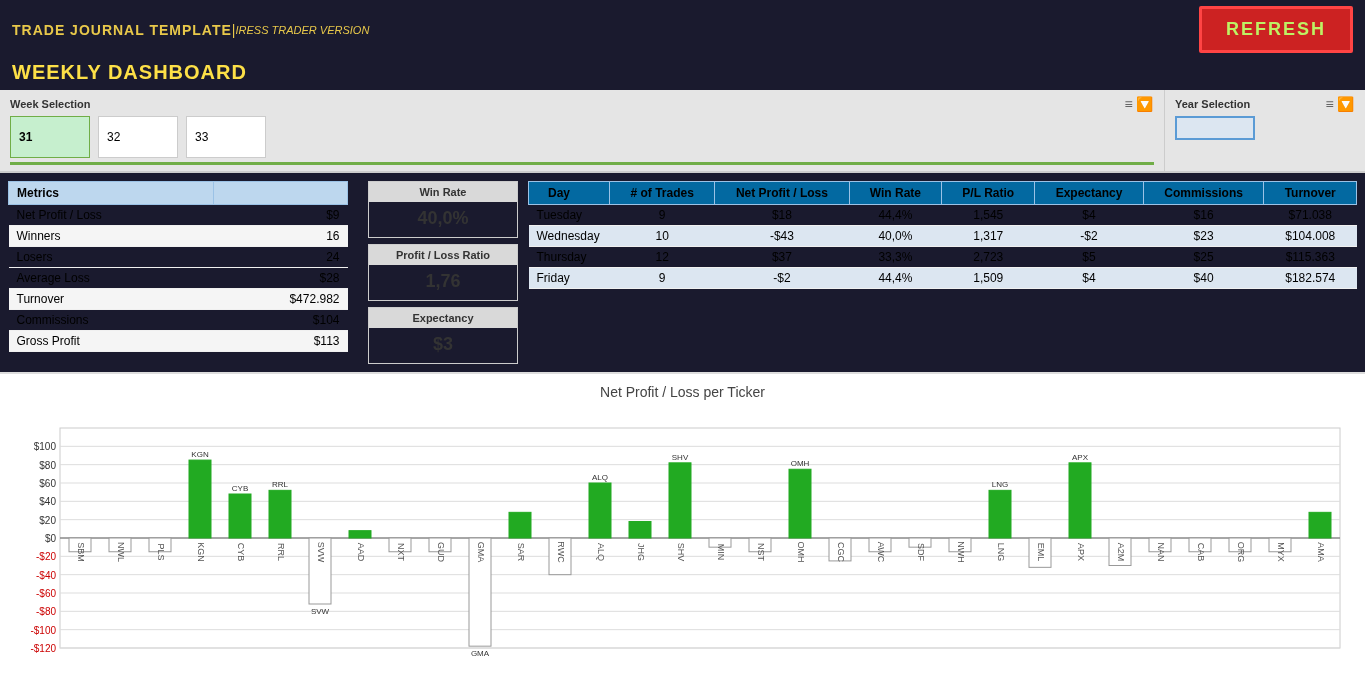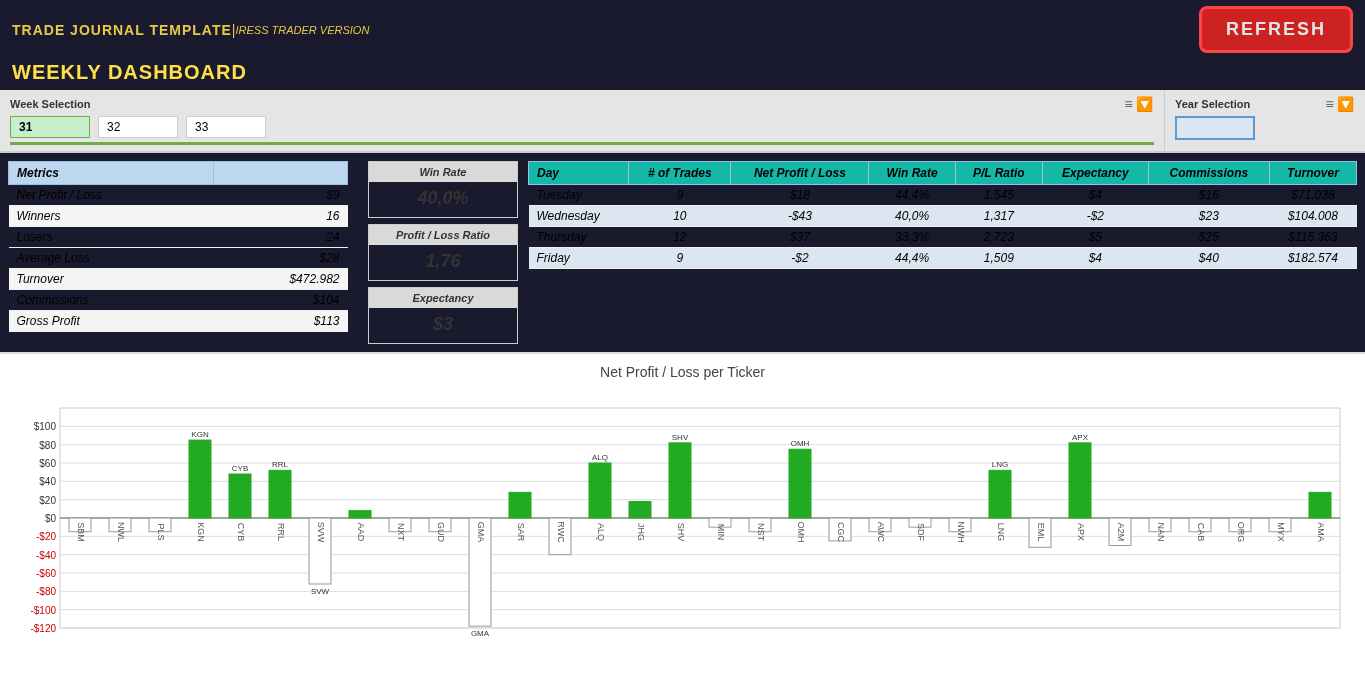--- a/index.html
+++ b/index.html
@@ -6,56 +6,56 @@
     body { font-family: Arial, sans-serif; font-size: 12px; background: #1a1a2e; width: 1365px; min-height: 700px; overflow-x: hidden; }
 
     
     .header { background: #1a1a2e; padding: 6px 12px; display: flex; align-items: center; justify-content: space-between; }
     .header-left { display: flex; align-items: center; }
     .header-title { color: #e8c84a; font-size: 14px; font-weight: bold; letter-spacing: 1px; }
     .header-subtitle { color: #e8c84a; font-size: 11px; font-style: italic; }
     .header-divider { color: #e8c84a; font-size: 14px; }
     .dashboard-label { background: #1a1a2e; padding: 2px 12px 6px 12px; }
     .dashboard-label span { color: #fde047; font-size: 20px; font-weight: bold; letter-spacing: 1px; }
-    .refresh-btn { background: #cc2222; color: #e5e5e5; font-size: 18px; font-weight: bold; padding: 10px 24px; border: 3px solid #ff4444; cursor: pointer; letter-spacing: 2px; border-radius: 8px; }
+    .refresh-btn { background: #cc2222; color: #bef264; font-size: 18px; font-weight: bold; padding: 10px 24px; border: 3px solid #ff4444; cursor: pointer; letter-spacing: 2px; border-radius: 2px; }
 
     
     .selection-area { background: #e5e5e5; display: flex; align-items: flex-start; border-bottom: 2px solid #ccc; }
     .week-section { flex: 1; padding: 6px 10px; border-right: 1px solid #ccc; }
     .year-section { width: 200px; padding: 6px 10px; }
     .section-label { font-size: 11px; font-weight: bold; color: #333; margin-bottom: 4px; display: flex; align-items: center; justify-content: space-between; }
     .section-label-text { font-weight: bold; }
     .filter-icons { display: flex; gap: 4px; }
     .filter-icon { font-size: 14px; color: #666; cursor: pointer; }
     .week-inputs { display: flex; gap: 8px; }
-    .week-input { padding: 3px 8px; border: 1px solid #ccc; font-size: 12px; width: 80px; }
+    .week-input { padding: 13px 8px; border: 1px solid #ccc; font-size: 12px; width: 80px; }
     .week-input.selected { background: #c6efce; border-color: #70ad47; font-weight: bold; }
     .year-input { padding: 3px 8px; border: 2px solid #5b9bd5; font-size: 12px; width: 80px; background: #dce6f1; font-weight: bold; }
     .green-underline { height: 3px; background: #70ad47; margin-top: 4px; }
 
     
-    .stats-row { display: flex; padding: 8px; gap: 10px; border-bottom: 1px solid #ddd; font-style: italic; }
+    .stats-row { display: flex; padding: 8px; gap: 10px; border-bottom: 1px solid #ddd; }
     
     
     .metrics-table { width: 340px; border-collapse: collapse; }
     .metrics-table th { background: #bdd7ee; padding: 4px 8px; text-align: left; font-size: 12px; border: 1px solid #9bc2e6; }
     .metrics-table td { padding: 3px 8px; border-bottom: 1px solid #f0f0f0; font-size: 12px; }
     .metrics-table td:last-child { text-align: right; }
     .metrics-row-alt { background: #f5f5f5; }
 
     
     .kpi-section { display: flex; flex-direction: column; gap: 6px; margin-left: 10px; }
     .kpi-box { border: 1px solid #ccc; padding: 8px 20px; text-align: center; min-width: 150px; }
     .kpi-box-title { font-size: 11px; font-weight: bold; color: #333; background: #d9d9d9; padding: 4px; margin: -8px -20px 6px -20px; }
     .kpi-box-value { font-size: 18px; font-weight: bold; color: #333; }
 
     
     .day-table-section { flex: 1; }
     .day-table { width: 100%; border-collapse: collapse; font-size: 12px; }
-    .day-table th { background: #14b8a6; padding: 4px 8px; text-align: center; border: 1px solid #9bc2e6; font-size: 12px; }
+    .day-table th { background: #0369a1; padding: 4px 19px; text-align: center; border: 1px solid #9bc2e6; font-size: 12px; }
     .day-table th:first-child { text-align: left; }
     .day-table td { padding: 3px 8px; border-bottom: 1px solid #f0f0f0; text-align: center; }
     .day-table td:first-child { text-align: left; }
     .day-row-alt { background: #dce6f1; }
     .negative { color: #000000; }
     .positive { color: #000; }
 
     
     .chart-section { background: white; padding: 10px; border-top: 1px solid #ddd; flex: 1; }
     .chart-title { text-align: center; font-size: 14px; color: #444; margin-bottom: 8px; }

